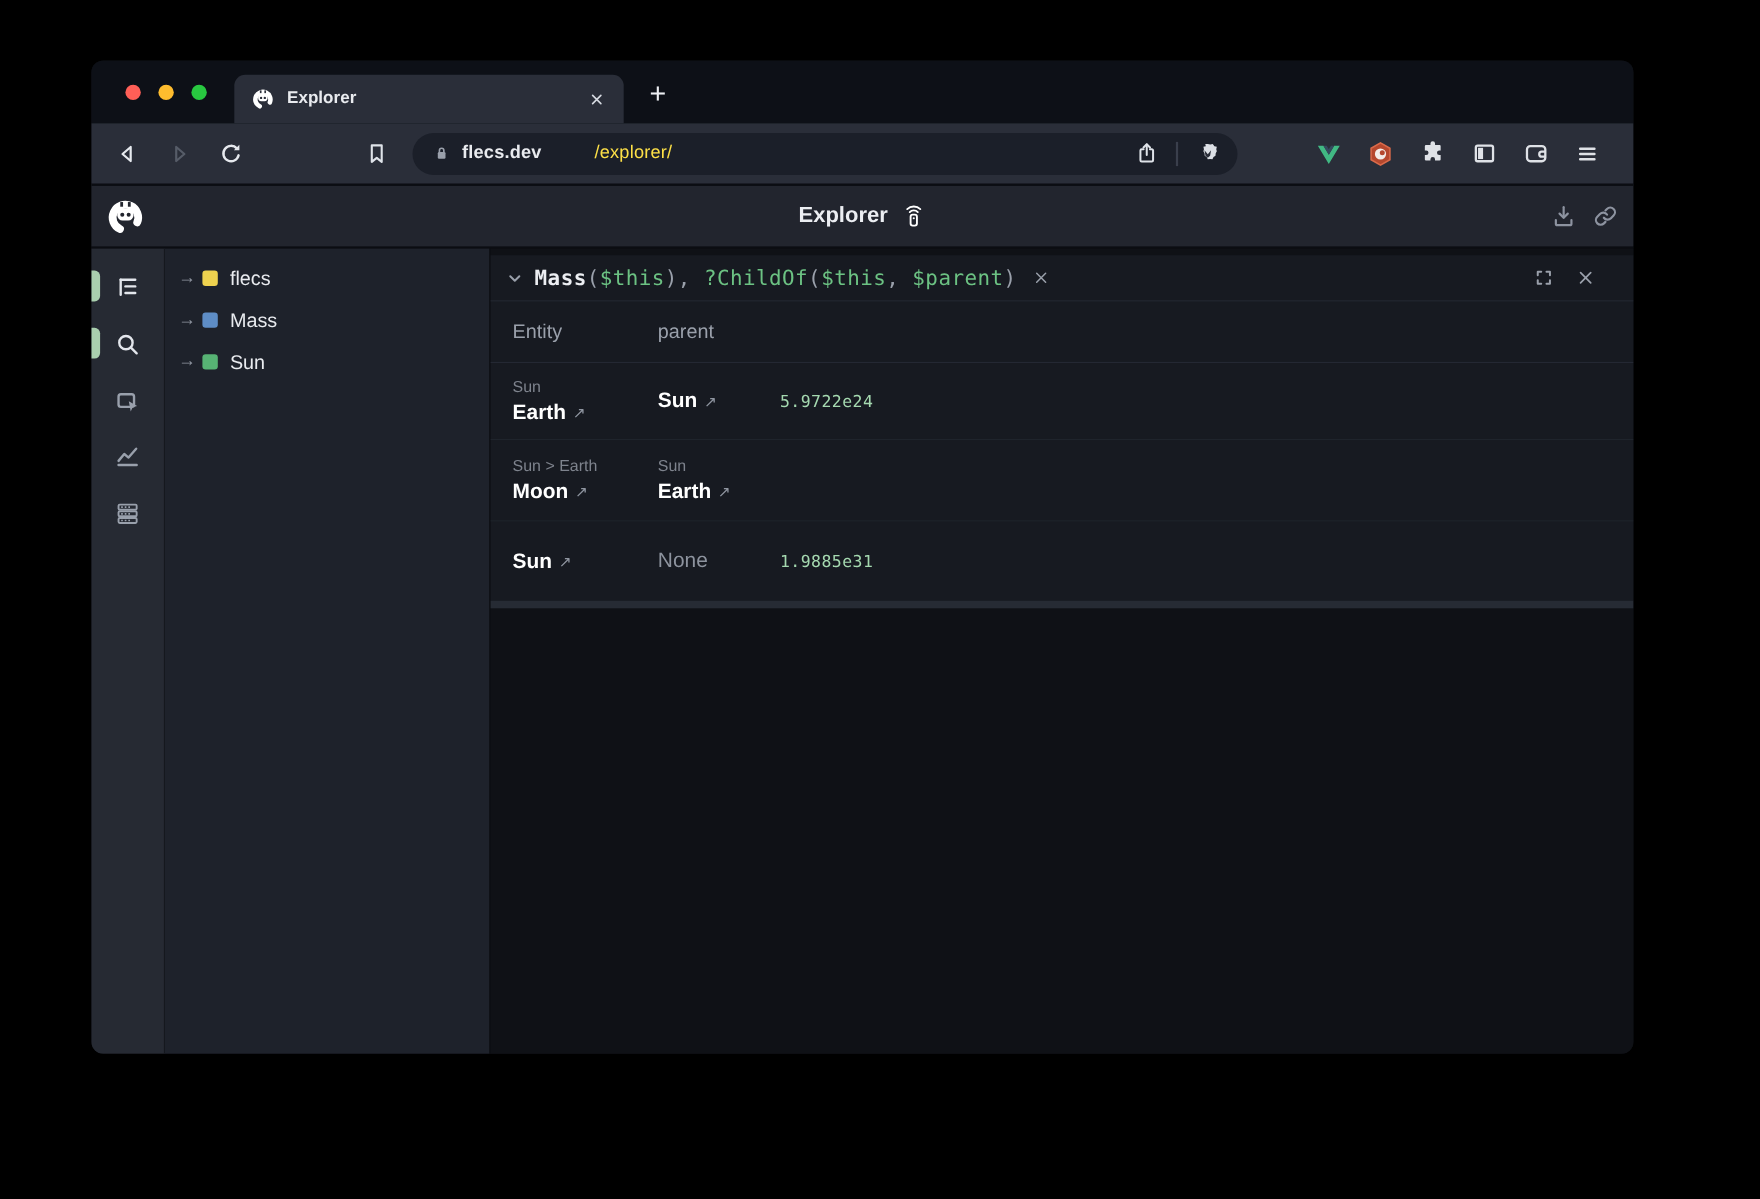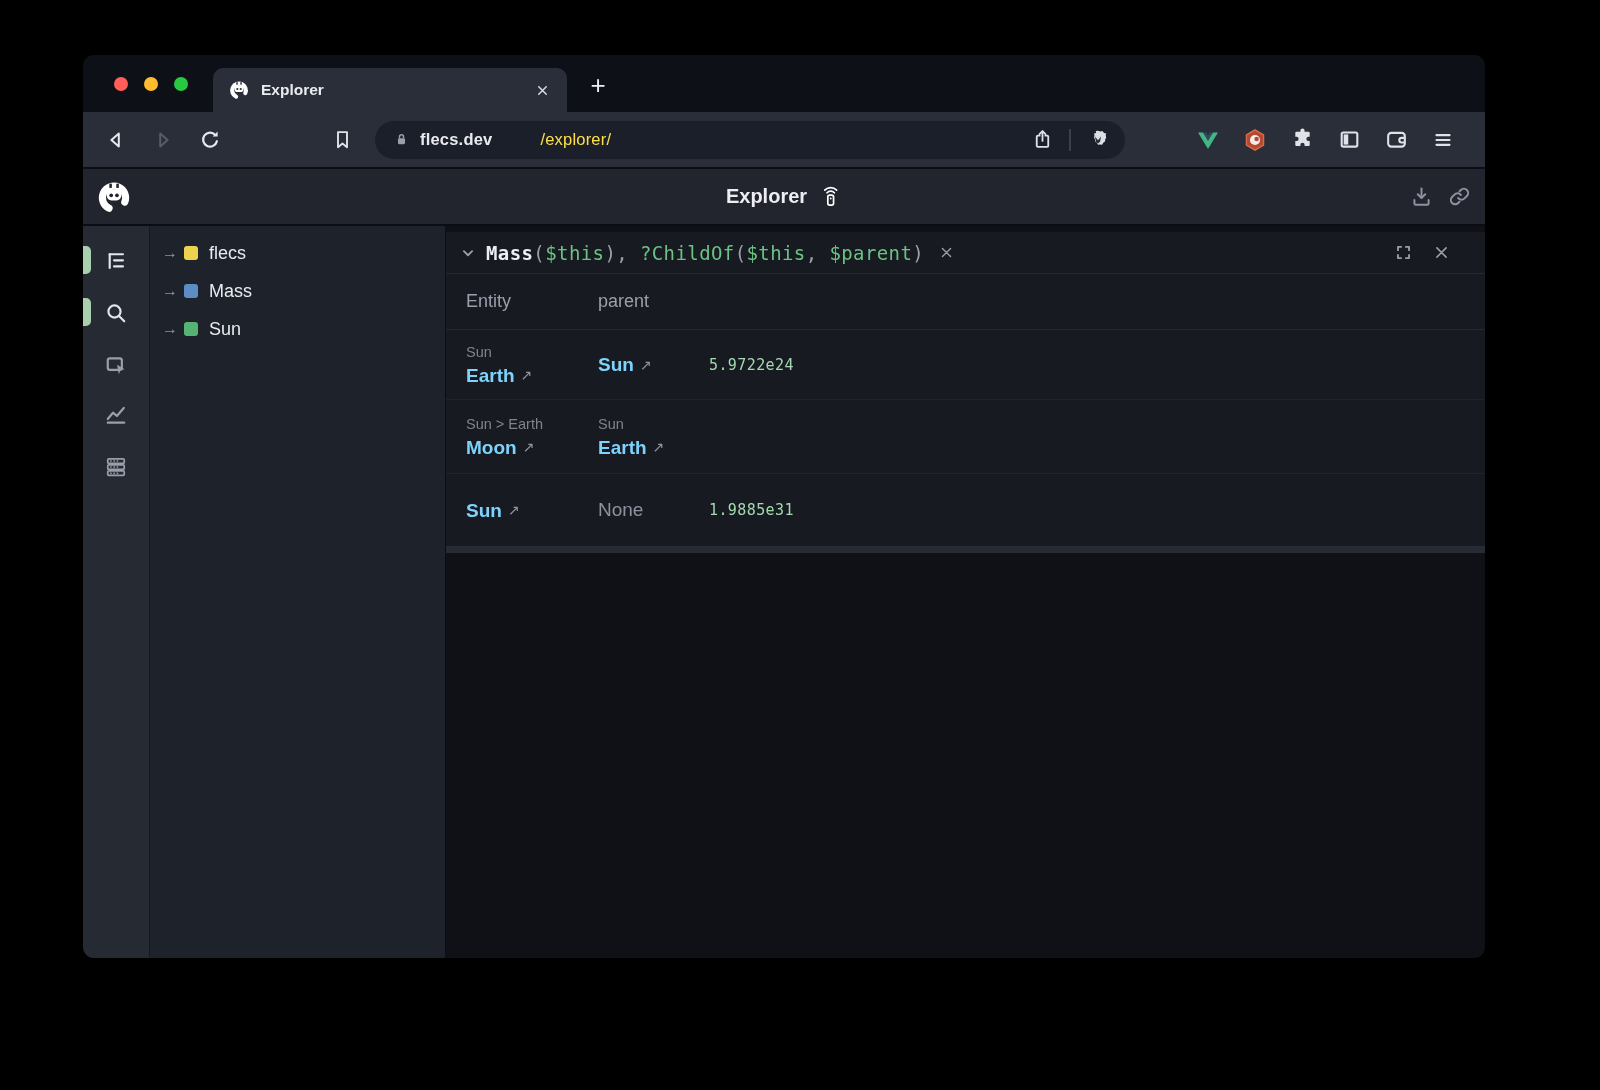--- a/index.html
+++ b/index.html
@@ -80,21 +80,21 @@
 
   .tgrid { display:grid; grid-template-columns:132px 111px 1fr; padding-left:20px; align-items:center; }
   .thead { height:56px; border-bottom:1px solid #242833; }
   .thead .col { color:#9aa0ab; font-size:18px; }
   .trow { border-bottom:1px solid #1f242c; }
   .trow.last { border-bottom:none; }
   .r0 { height:70px; } .r1 { height:74px; } .r2 { height:72px; }
   .cell { display:flex; flex-direction:column; justify-content:center; }
   .epath { color:#7e838d; font-size:14.5px; line-height:18px; margin-bottom:3px; }
   .nameline { display:flex; align-items:center; }
-  .ename { color:#7dd3fc; font-size:19px; font-weight:700; line-height:23px; cursor:pointer;text-align:center; }
+  .ename { color:#ffffff; font-size:19px; font-weight:700; line-height:23px; cursor:pointer;text-align:center; }
   .ext { color:#8f95a0; font-size:14px; margin-left:6px; }
   .none { color:#8d939e; font-size:19px; }
   .mval { font-family:"DejaVu Sans Mono", monospace; font-size:15px; letter-spacing:.4px; color:#a5d9b0; }
   .strip { height:7px; background:#262b34; }
 
   svg { display:block; }
 </style>
 </head>
 <body>
 

